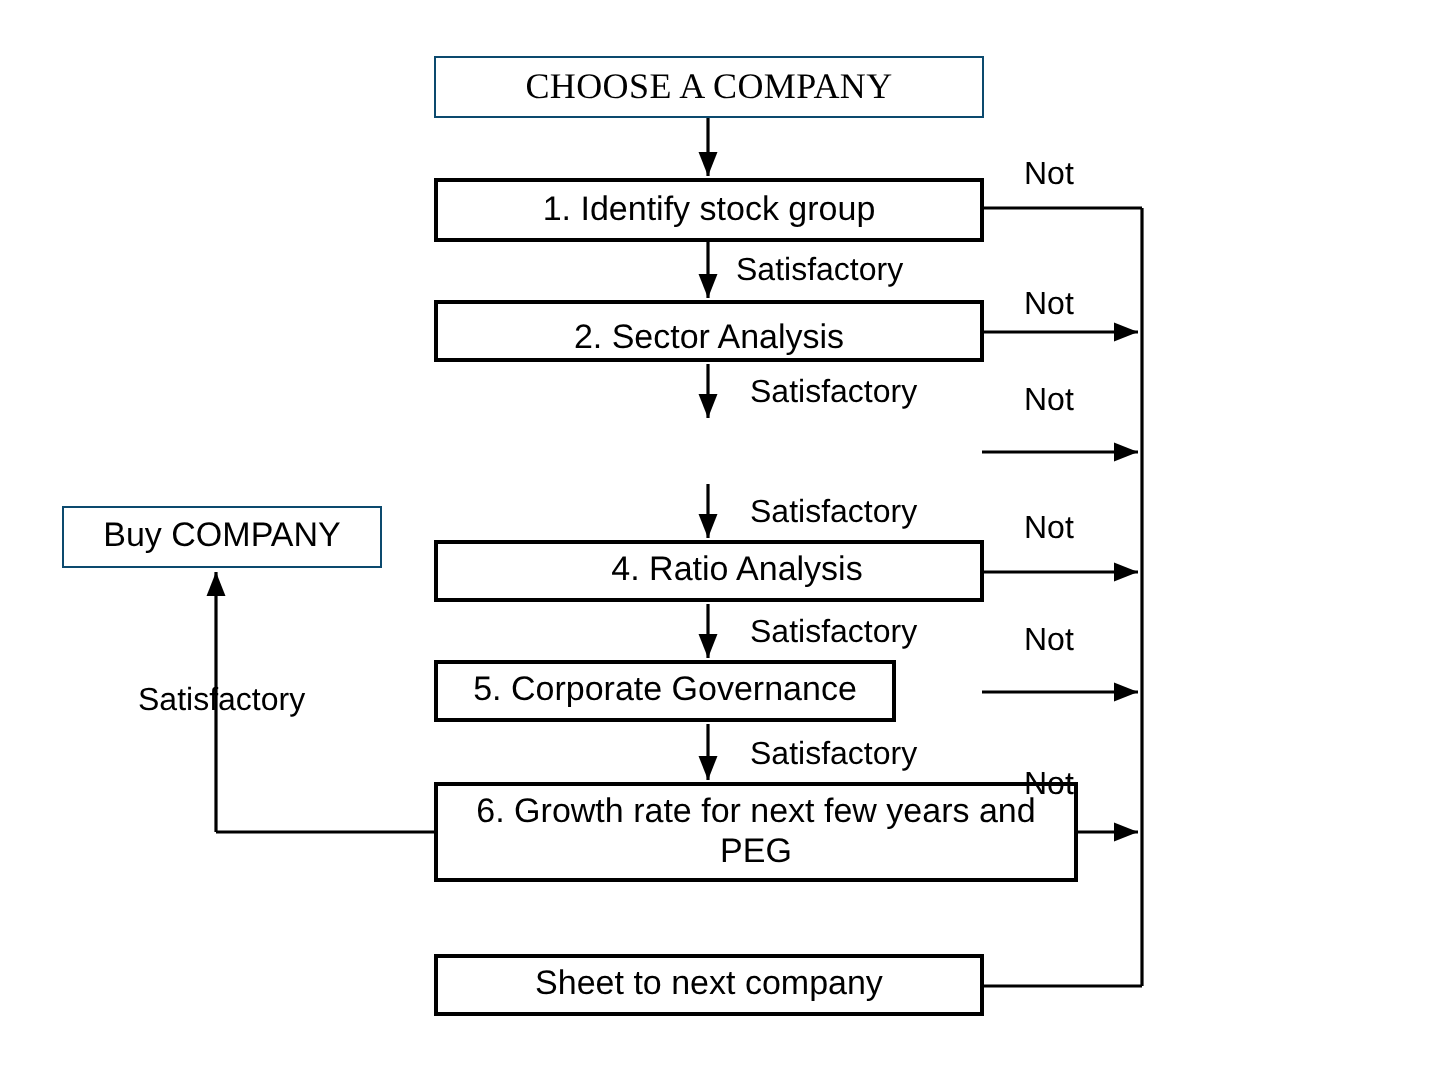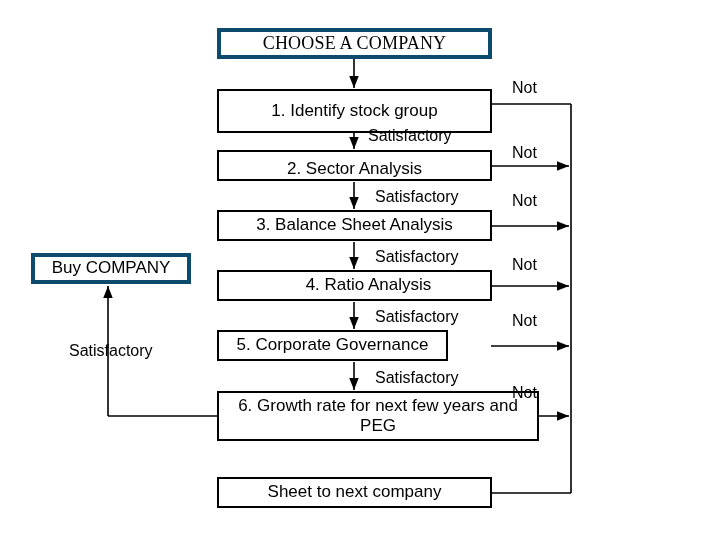--- a/index.html
+++ b/index.html
@@ -26,21 +26,21 @@
     background: #ffffff;
     line-height: 1.18;
   }
   .box.thick {
     border: 2px solid #000000;
     font-family: "Liberation Sans", sans-serif;
     font-size: 17px;
     color: #000000;
   }
   .box.thin {
-    border: 4px solid #0c4a6e;
+    border: 1px solid #0c4a6e;
     font-size: 17px;
     color: #000000;
   }
   .box.serif {
     font-family: "Liberation Serif", serif;
     font-size: 18px;
     letter-spacing: .2px;
   }
   .box.sans {
     font-family: "Liberation Sans", sans-serif;
@@ -103,31 +103,28 @@
     <g stroke="#000000" stroke-width="1.6" fill="none">
       <line x1="217" y1="416" x2="108" y2="416"></line>
       <line x1="108" y1="416" x2="108" y2="286" marker-end="url(#arrow)"></line>
     </g>
   </svg>
 
   <div class="box thin serif" style="left:217px; top:28px; width:275px; height:31px;">
     <span>CHOOSE A COMPANY</span>
   </div>
 
-  <div class="box thick sans" style="left:217px; top:89px; width:275px; height:44px;">
+  <div class="box thick sans" style="left:217px; top:89px; width:275px; height:32px;">
     <span>1. Identify stock group</span>
   </div>
 
   <div class="box thick sans" style="left:217px; top:150px; width:275px; height:31px;align-items:flex-end;">
     <span>2. Sector Analysis</span>
   </div>
 
-  <div class="box thick sans" style="left:217px; top:210px; width:275px; height:31px;">
-    <span>3. Balance Sheet Analysis</span>
-  </div>
 
   <div class="box thick sans" style="left:217px; top:270px; width:275px; height:31px;padding-left:28px;">
     <span>4. Ratio Analysis</span>
   </div>
 
   <div class="box thick sans" style="left:217px; top:330px; width:231px; height:31px;">
     <span>5. Corporate Governance</span>
   </div>
 
   <div class="box thick sans" style="left:217px; top:391px; width:322px; height:50px; padding:0 10px;">

